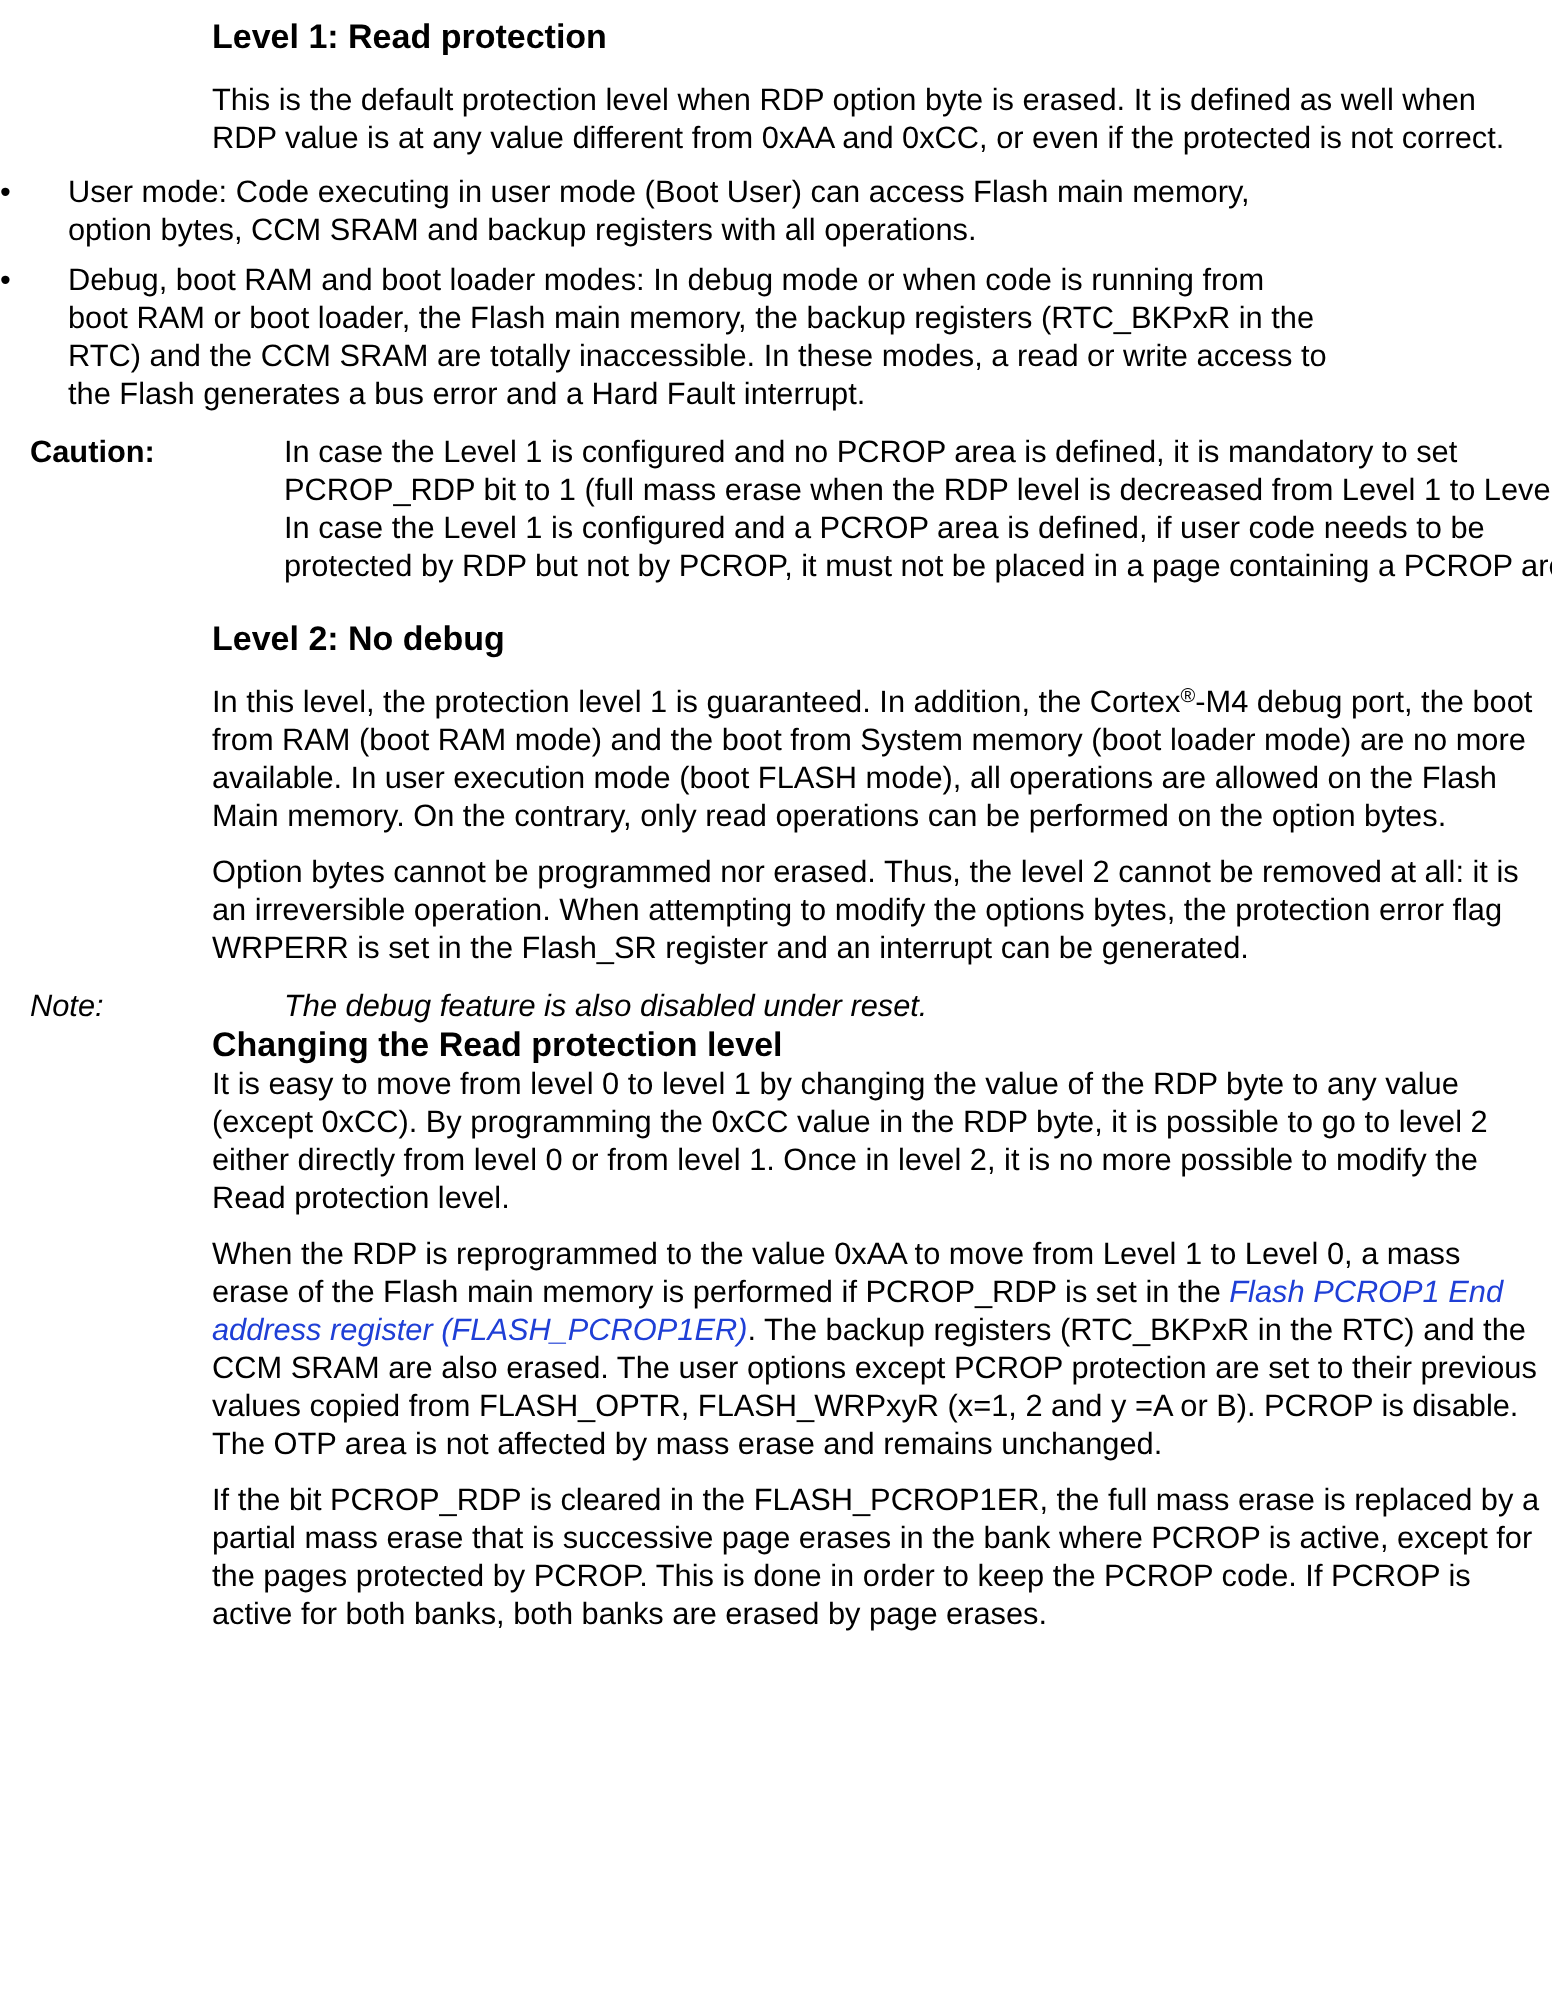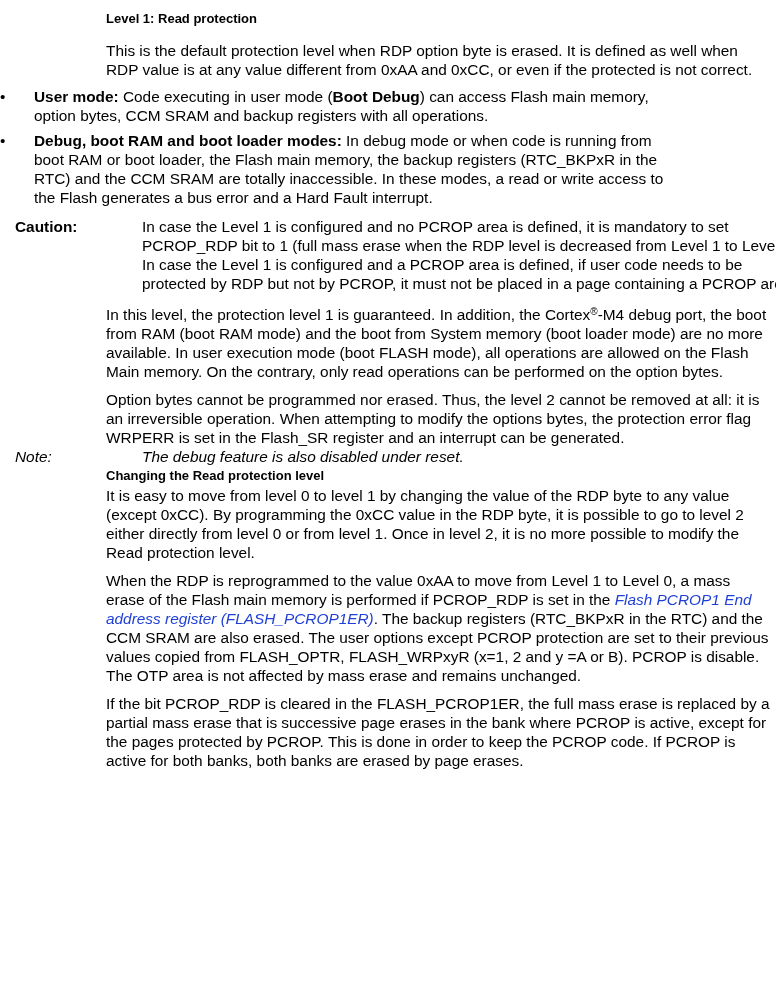--- a/index.html
+++ b/index.html
@@ -7,69 +7,70 @@
     width: 776px; height: 999px; overflow: hidden; position: relative;
     font-family: "Liberation Sans", sans-serif;
     color: #000000;
     font-size: 15.4px;
     line-height: 19px;
   }
   .content { position: absolute; left: 0; top: 0; width: 776px; }
   .indent { margin-left: 106px; width: 665px; }
   h3 {
     font-family: "Liberation Sans", sans-serif;
-    font-weight: bold; font-size: 13px; line-height: 20px;
+    font-weight: bold; font-size: 17px; line-height: 20px;
     margin: 0; padding: 0;
   }
   p { margin: 0; padding: 0; }
   .side-row { position: relative; padding-left: 36px; }
   .side-label {
     position: absolute; left: 15px; top: 0;
     font-weight: bold;
   }
   .side-label.italic { font-weight: normal; font-style: italic; }
   .italic { font-style: italic; }
   ul.bullets { list-style: none; margin: 0; padding: 0; }
   ul.bullets li { position: relative; padding-left: 34px; }
   ul.bullets li .bullet { position: absolute; left: 0; top: 0; }
-  b { font-weight: bold; }
+  b { font-weight: normal; }
   a.xref { color: #1f3fd6; font-style: italic; text-decoration: none; }
   sup { font-size: 10px; line-height: 0; vertical-align: 5px; }
 </style>
 </head>
 <body>
 
 <div class="content">
 
   <h3 class="indent" style="margin-top:9px;">Level 1: Read protection</h3>
 
   <p class="indent" style="margin-top:12px;">This is the default protection level when RDP option byte is erased. It is defined as well when RDP value is at any value different from 0xAA and 0xCC, or even if the protected is not correct.</p>
 
   <ul class="bullets indent" style="margin-top:8px;">
     <li>
       <span class="bullet">•</span>
-      <b>User mode:</b><span> Code executing in user mode (</span><b>Boot Debug</b><span>) can access Flash main memory, option bytes, CCM SRAM and backup registers with all operations.</span>
+      <b>User mode:</b><span> Code executing in user mode (</span><b>Boot User</b><span>) can access Flash main memory, option bytes, CCM SRAM and backup registers with all operations.</span>
     </li>
     <li style="margin-top:6px;">
       <span class="bullet">•</span>
       <b>Debug, boot RAM and boot loader modes:</b><span> In debug mode or when code is running from boot RAM or boot loader, the Flash main memory, the backup registers (RTC_BKPxR in the RTC) and the CCM SRAM are totally inaccessible. In these modes, a read or write access to the Flash generates a bus error and a Hard Fault interrupt.</span>
     </li>
   </ul>
 
   <div class="side-row" style="margin-top:10px;">
     <span class="side-label">Caution:</span>
     <p class="indent">In case the Level 1 is configured and no PCROP area is defined, it is mandatory to set PCROP_RDP bit to 1 (full mass erase when the RDP level is decreased from Level 1 to Level 0). In case the Level 1 is configured and a PCROP area is defined, if user code needs to be protected by RDP but not by PCROP, it must not be placed in a page containing a PCROP area.</p>
   </div>
 
+  <h3 class="indent" style="margin-top:17px;">Level 2: No debug</h3>
 
   <p class="indent" style="margin-top:12px;"><span>In this level, the protection level 1 is guaranteed. In addition, the Cortex</span><sup>®</sup><span>-M4 debug port, the boot from RAM (boot RAM mode) and the boot from System memory (boot loader mode) are no more available. In user execution mode (boot FLASH mode), all operations are allowed on the Flash Main memory. On the contrary, only read operations can be performed on the option bytes.</span></p>
 
   <p class="indent" style="margin-top:9px;">Option bytes cannot be programmed nor erased. Thus, the level 2 cannot be removed at all: it is an irreversible operation. When attempting to modify the options bytes, the protection error flag WRPERR is set in the Flash_SR register and an interrupt can be generated.</p>
 
-  <div class="side-row" style="margin-top:0;">
+  <div class="side-row" style="margin-top:10px;">
     <span class="side-label italic">Note:</span>
     <p class="indent italic">The debug feature is also disabled under reset.</p>
   </div>
 
   <h3 class="indent" style="">Changing the Read protection level</h3>
 
   <p class="indent" style="">It is easy to move from level 0 to level 1 by changing the value of the RDP byte to any value (except 0xCC). By programming the 0xCC value in the RDP byte, it is possible to go to level 2 either directly from level 0 or from level 1. Once in level 2, it is no more possible to modify the Read protection level.</p>
 
   <p class="indent" style="margin-top:9px;"><span>When the RDP is reprogrammed to the value 0xAA to move from Level 1 to Level 0, a mass erase of the Flash main memory is performed if PCROP_RDP is set in the </span><a class="xref">Flash PCROP1 End address register (FLASH_PCROP1ER)</a><span>. The backup registers (RTC_BKPxR in the RTC) and the CCM SRAM are also erased. The user options except PCROP protection are set to their previous values copied from FLASH_OPTR, FLASH_WRPxyR (x=1, 2 and y =A or B). PCROP is disable. The OTP area is not affected by mass erase and remains unchanged.</span></p>
 

